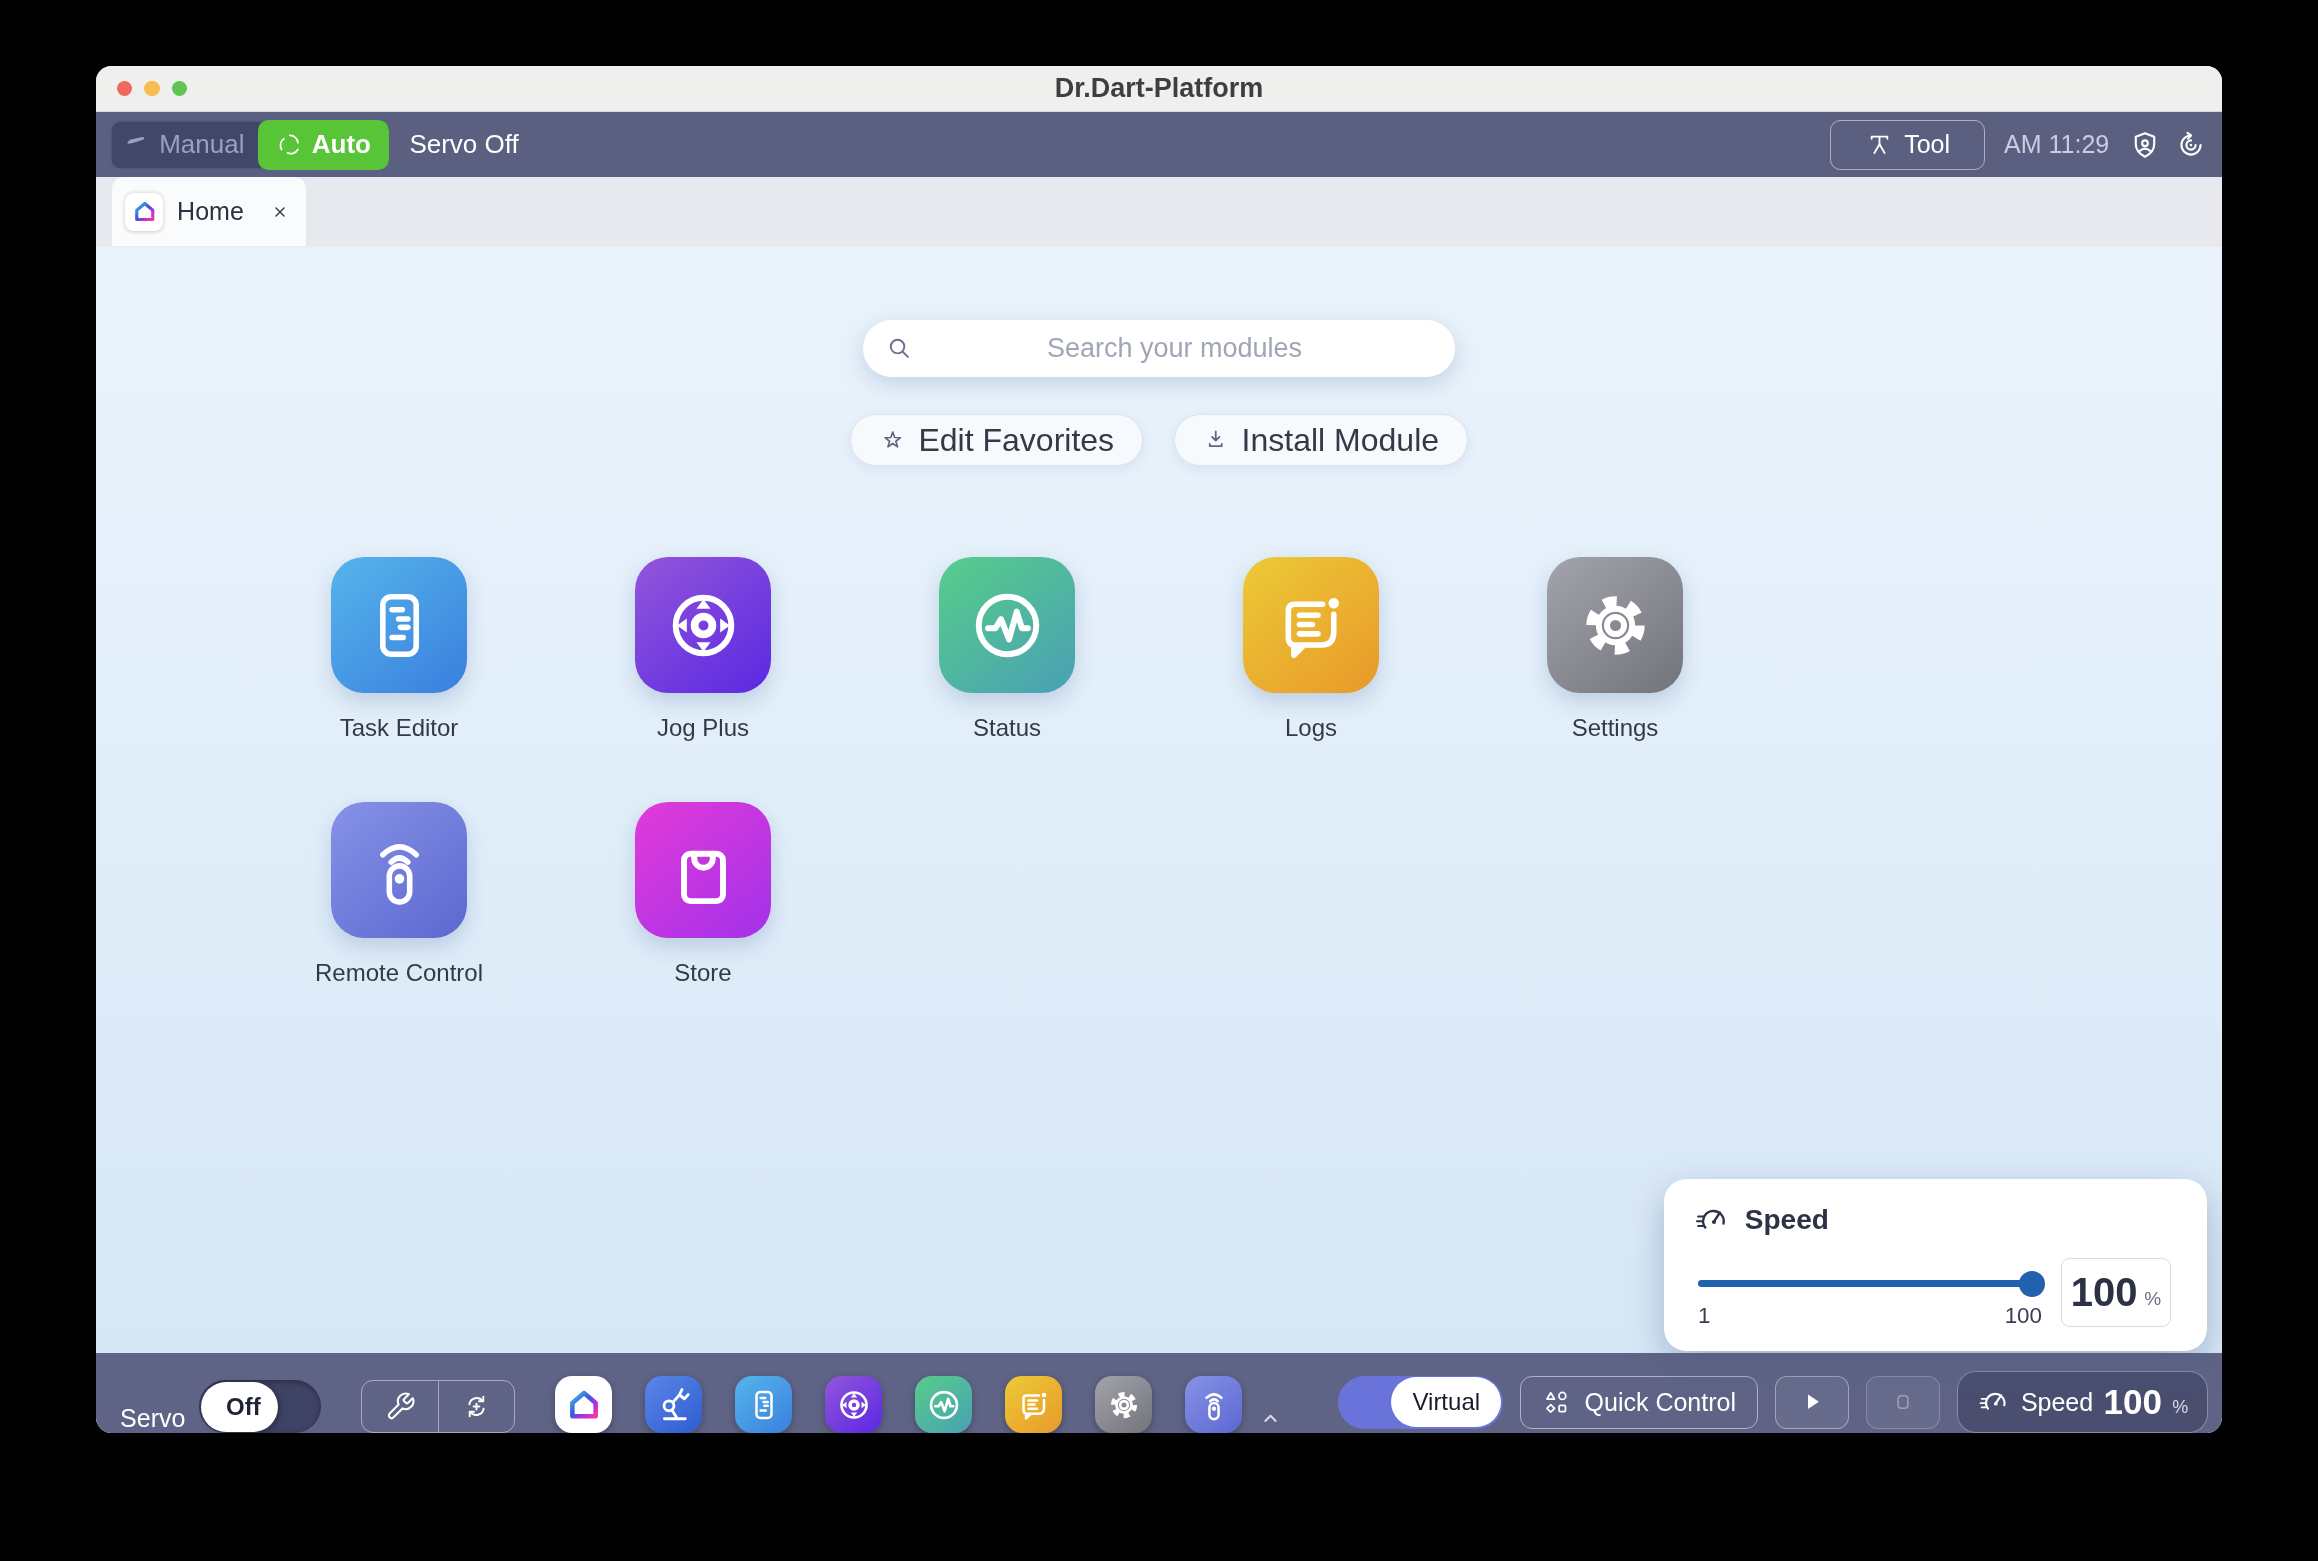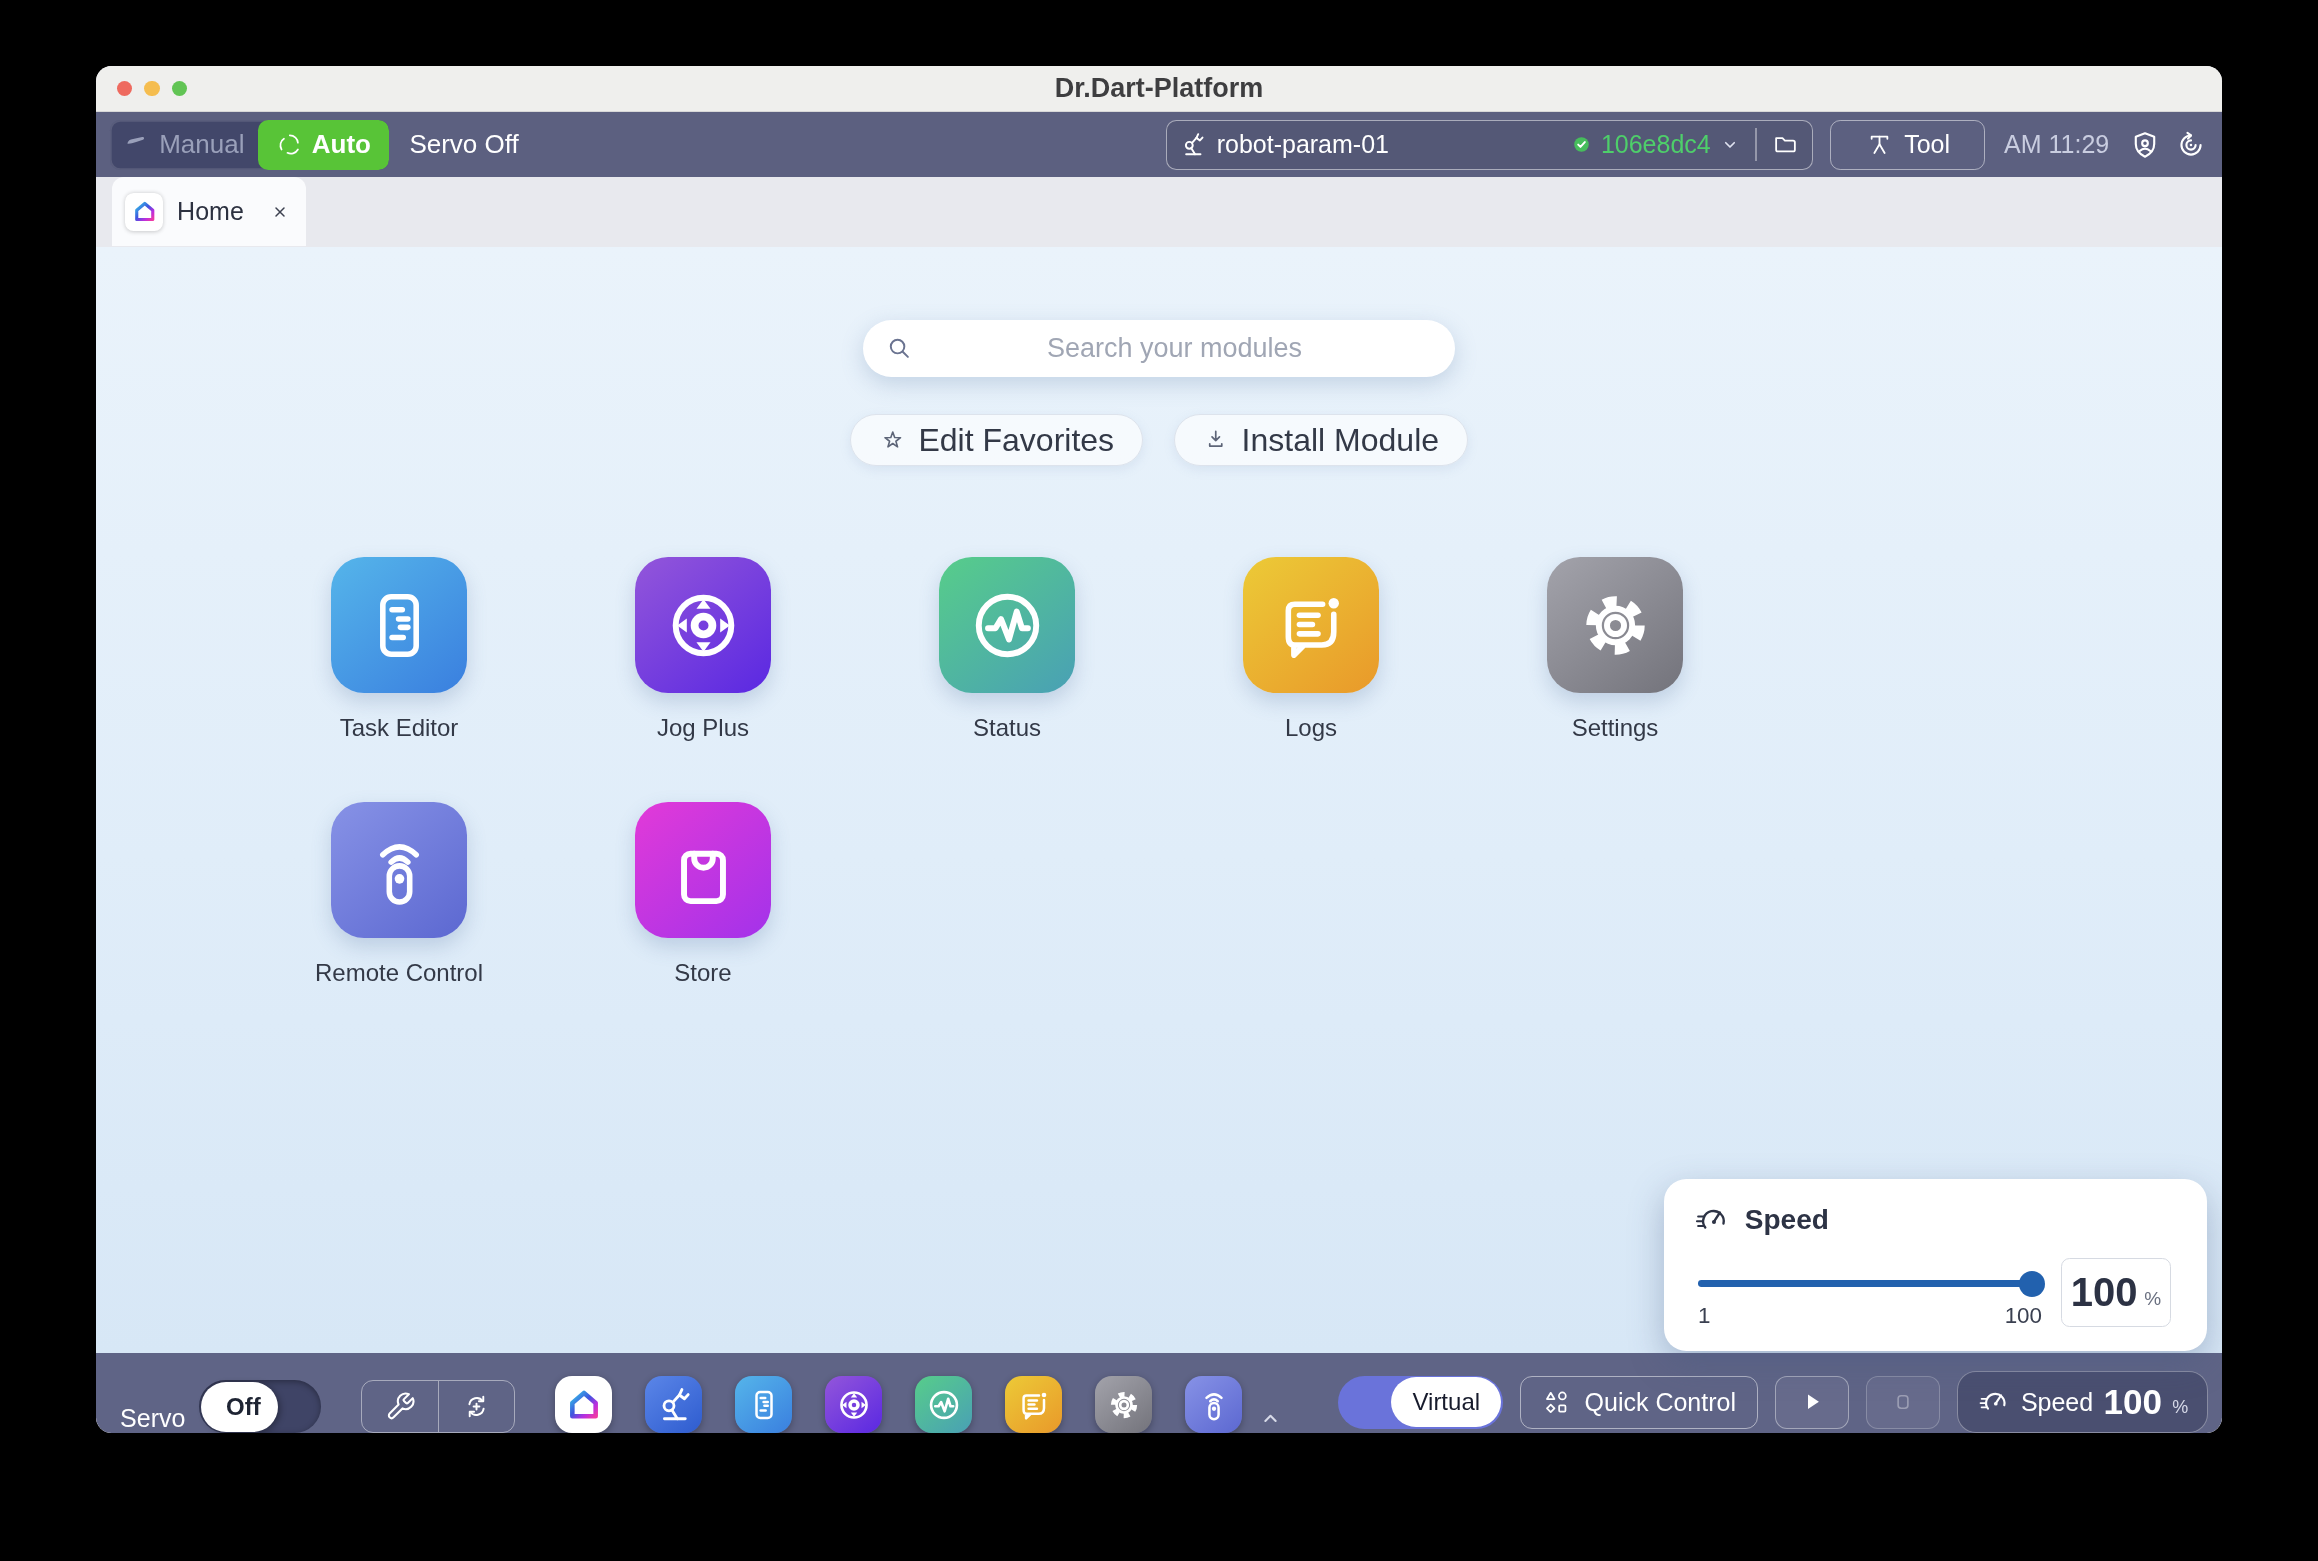--- a/index.html
+++ b/index.html
@@ -306,38 +306,20 @@
       <div class="seg-auto">
         <svg viewBox="0 0 32 32" width="27.5" height="27.5">
             <use href="#sym-swirl"></use>
           </svg>
         <span>Auto</span>
       </div>
     </div>
     <div class="servo-status">Servo Off</div>
 
     <div class="tb-right">
-      <div class="robot-field">
-        <svg class="rf-robot" viewBox="0 0 32 32" width="27.5" height="27.5">
-            <use href="#sym-robot-arm"></use>
-          </svg>
-        <span class="rf-name">robot-param-01</span>
-        <span class="rf-spacer"></span>
-        <svg class="rf-check" viewBox="0 0 34 34" width="29" height="29">
-            <use href="#sym-check-circle"></use>
-          </svg>
-        <span class="rf-id">106e8dc4</span>
-        <svg class="rf-chevron" viewBox="0 0 28 28" width="24" height="24">
-            <use href="#sym-chevron-down"></use>
-          </svg>
-        <span class="rf-divider"></span>
-        <svg class="rf-folder" viewBox="0 0 34 34" width="29" height="29">
-            <use href="#sym-folder"></use>
-          </svg>
-      </div>
       <div class="tool-btn">
         <svg viewBox="0 0 34 34" width="29" height="29">
             <use href="#sym-tool-stand"></use>
           </svg>
         <span>Tool</span>
       </div>
       <div class="tb-time">AM 11:29</div>
       <svg class="tb-icon" viewBox="0 0 40 40" width="34" height="34">
           <use href="#sym-shield-user"></use>
         </svg>

